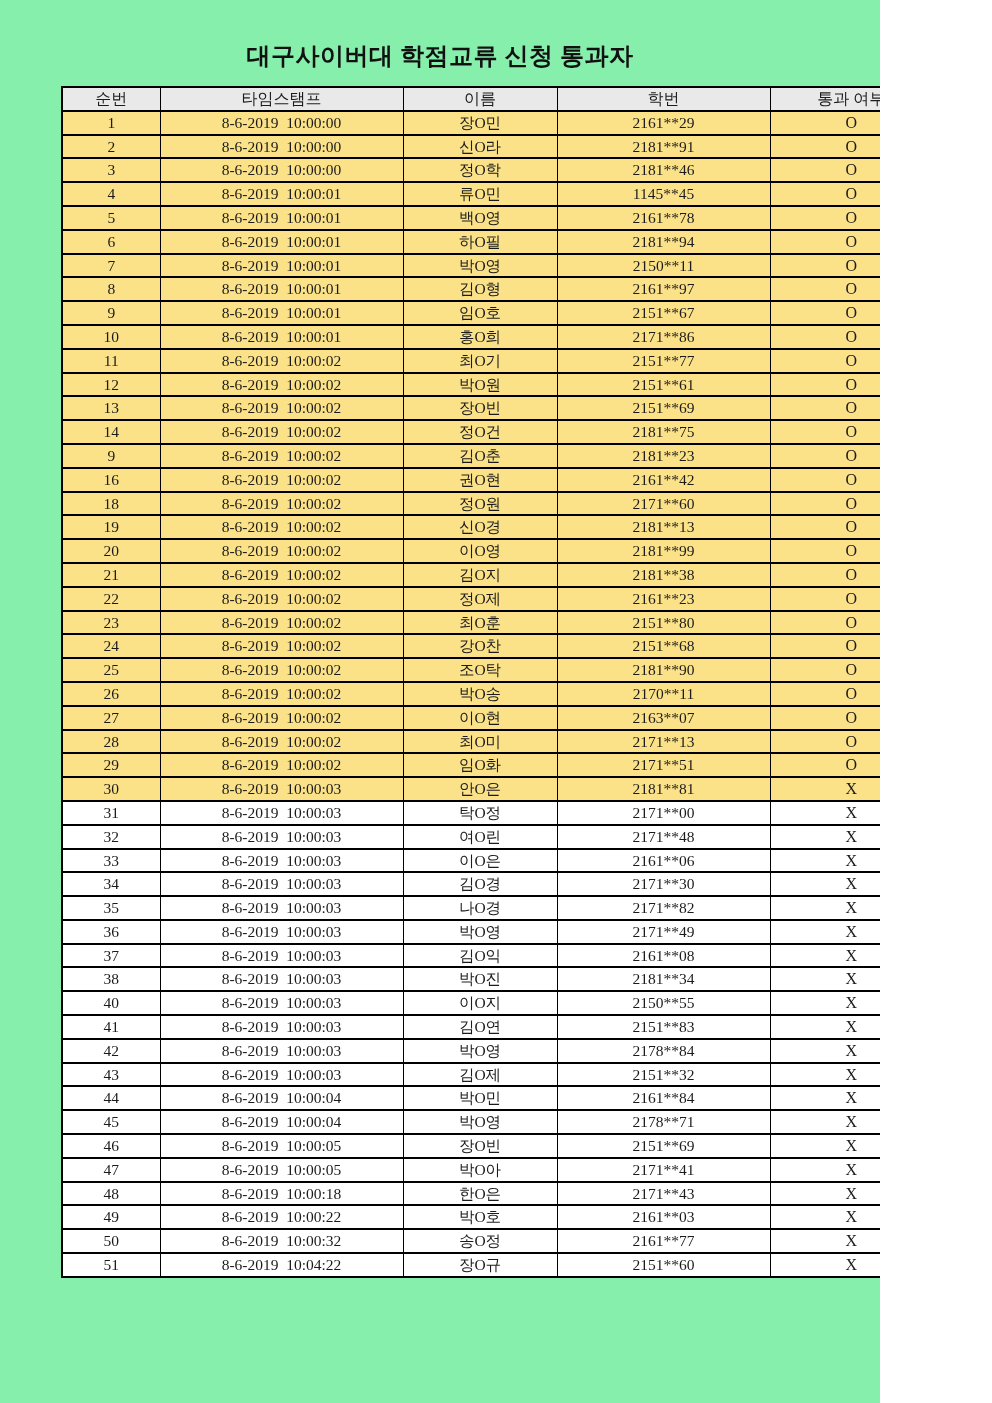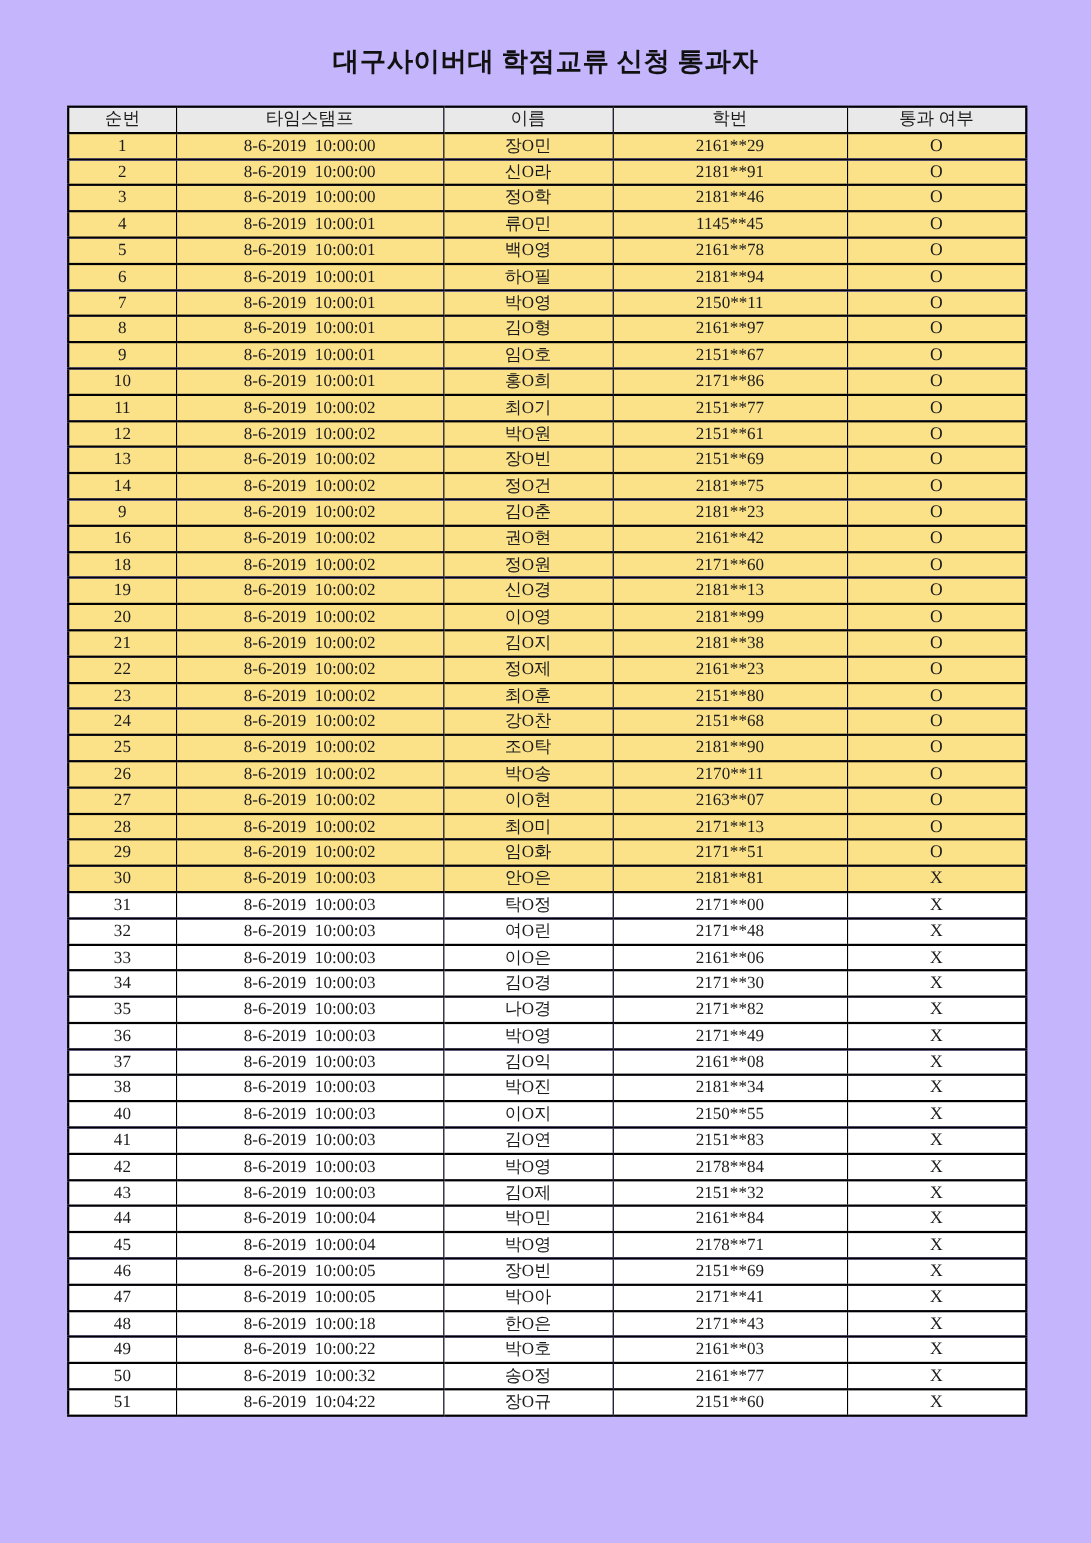--- a/index.html
+++ b/index.html
@@ -7,39 +7,40 @@
     padding: 0;
     background: #ffffff;
     width: 992px;
     height: 1403px;
     font-family: "Liberation Serif", "DejaVu Serif", serif;
     color: #1b1b1b;
     position: relative;
   }
   .page {
     position: relative;
-    width: 992px;
+    width: 856px;
     height: 1403px;
-    background: #c4b5fd;
+    background: #86efac;
     overflow: hidden;
+    padding-left: 24px;
   }
   .doc-title {
     position: absolute;
     top: 40px;
     left: 0;
     width: 100%;
     text-align: center;
     font-size: 24px;
     font-weight: bold;
     letter-spacing: 0.5px;
     color: #111111;
   }
   table.roster {
     position: absolute;
-    top: 96px;
+    top: 86px;
     left: 61px;
     width: 871px;
     border-collapse: collapse;
     table-layout: fixed;
     font-size: 15.5px;
   }
   table.roster col.c-no    { width: 98px; }
   table.roster col.c-ts    { width: 243px; }
   table.roster col.c-name  { width: 154px; }
   table.roster col.c-sid   { width: 213px; }

